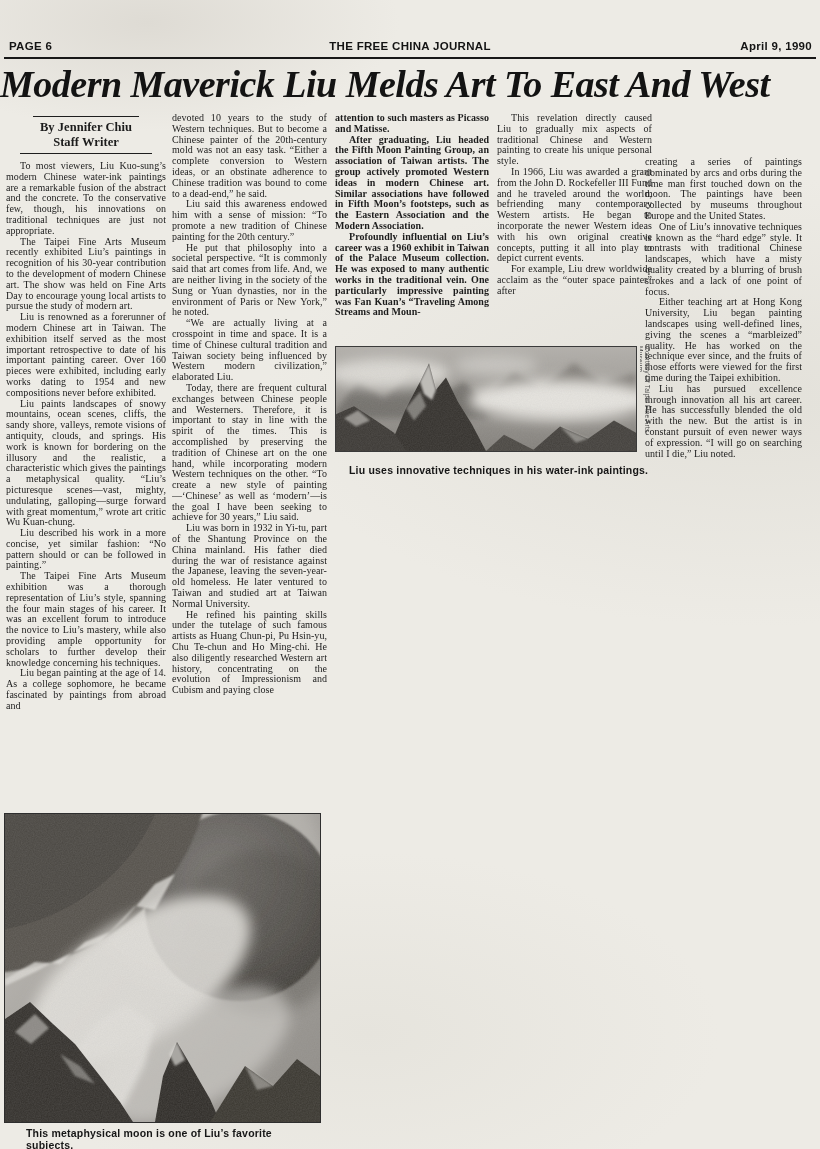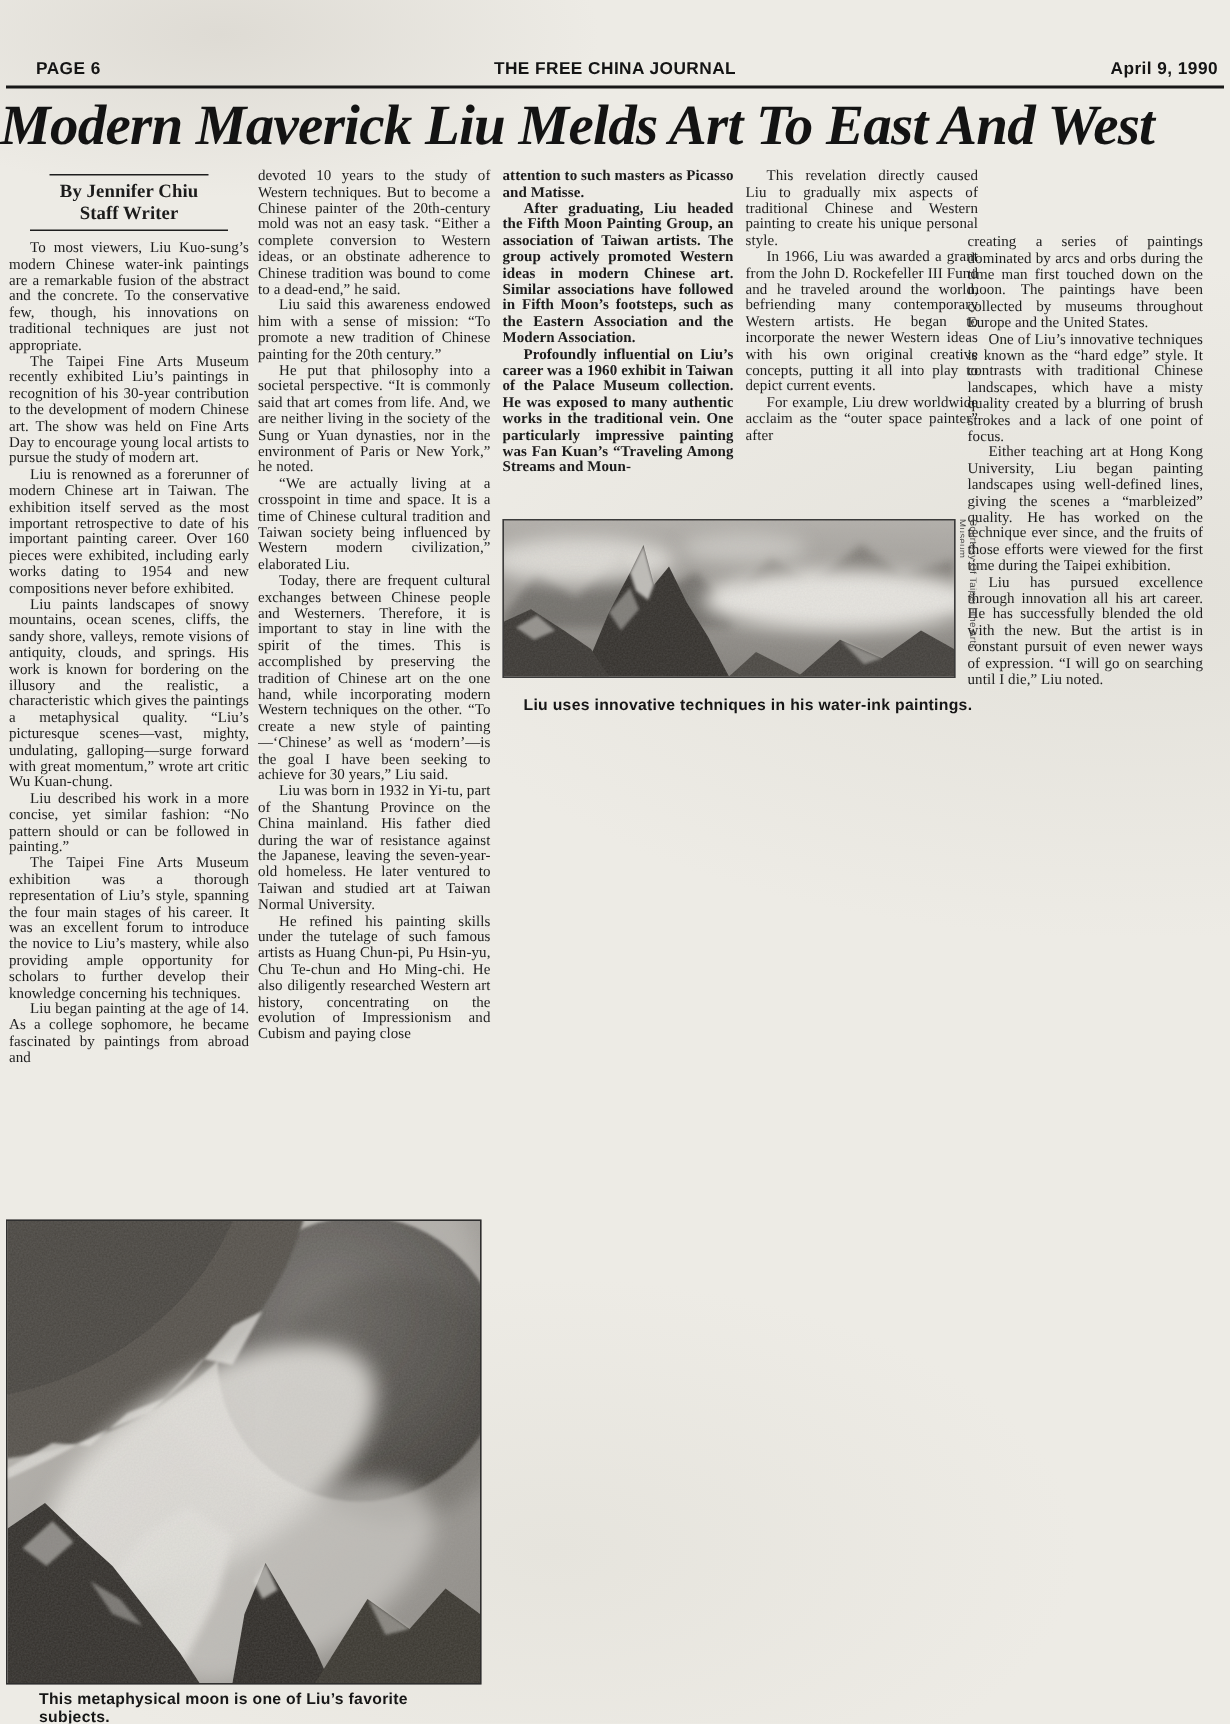--- a/index.html
+++ b/index.html
@@ -11,21 +11,21 @@
       radial-gradient(ellipse 420px 180px at 18% 2%, #dedbd4 0%, rgba(222,219,212,0) 60%),
       radial-gradient(ellipse 700px 320px at 92% 35%, #e3e1da 0%, rgba(227,225,218,0) 70%),
       radial-gradient(ellipse 500px 260px at 45% 90%, #e6e4dd 0%, rgba(230,228,221,0) 70%),
       #edebe5;
   }
   .hdr{
     position:absolute;top:40px;left:8px;right:8px;height:16px;
     font-family:"Liberation Sans",sans-serif;font-weight:bold;font-size:11.5px;
     letter-spacing:.3px;color:#141414;
   }
-  .hdr .left{position:absolute;left:16px;top:0;}
+  .hdr .left{position:absolute;left:1px;top:0;}
   .hdr .center{position:absolute;left:0;right:0;text-align:center;top:0;}
   .hdr .right{position:absolute;right:0;top:0;}
   .hdr-rule{position:absolute;top:57px;left:4px;right:4px;border-top:2px solid #181818;}
   .headline{
     position:absolute;top:62px;left:0;right:0;
     font-family:"Liberation Serif",serif;font-weight:bold;font-style:italic;
     font-size:38px;letter-spacing:-.5px;color:#131313;white-space:nowrap;
   }
   .col{
     position:absolute;top:113px;text-align:justify;

